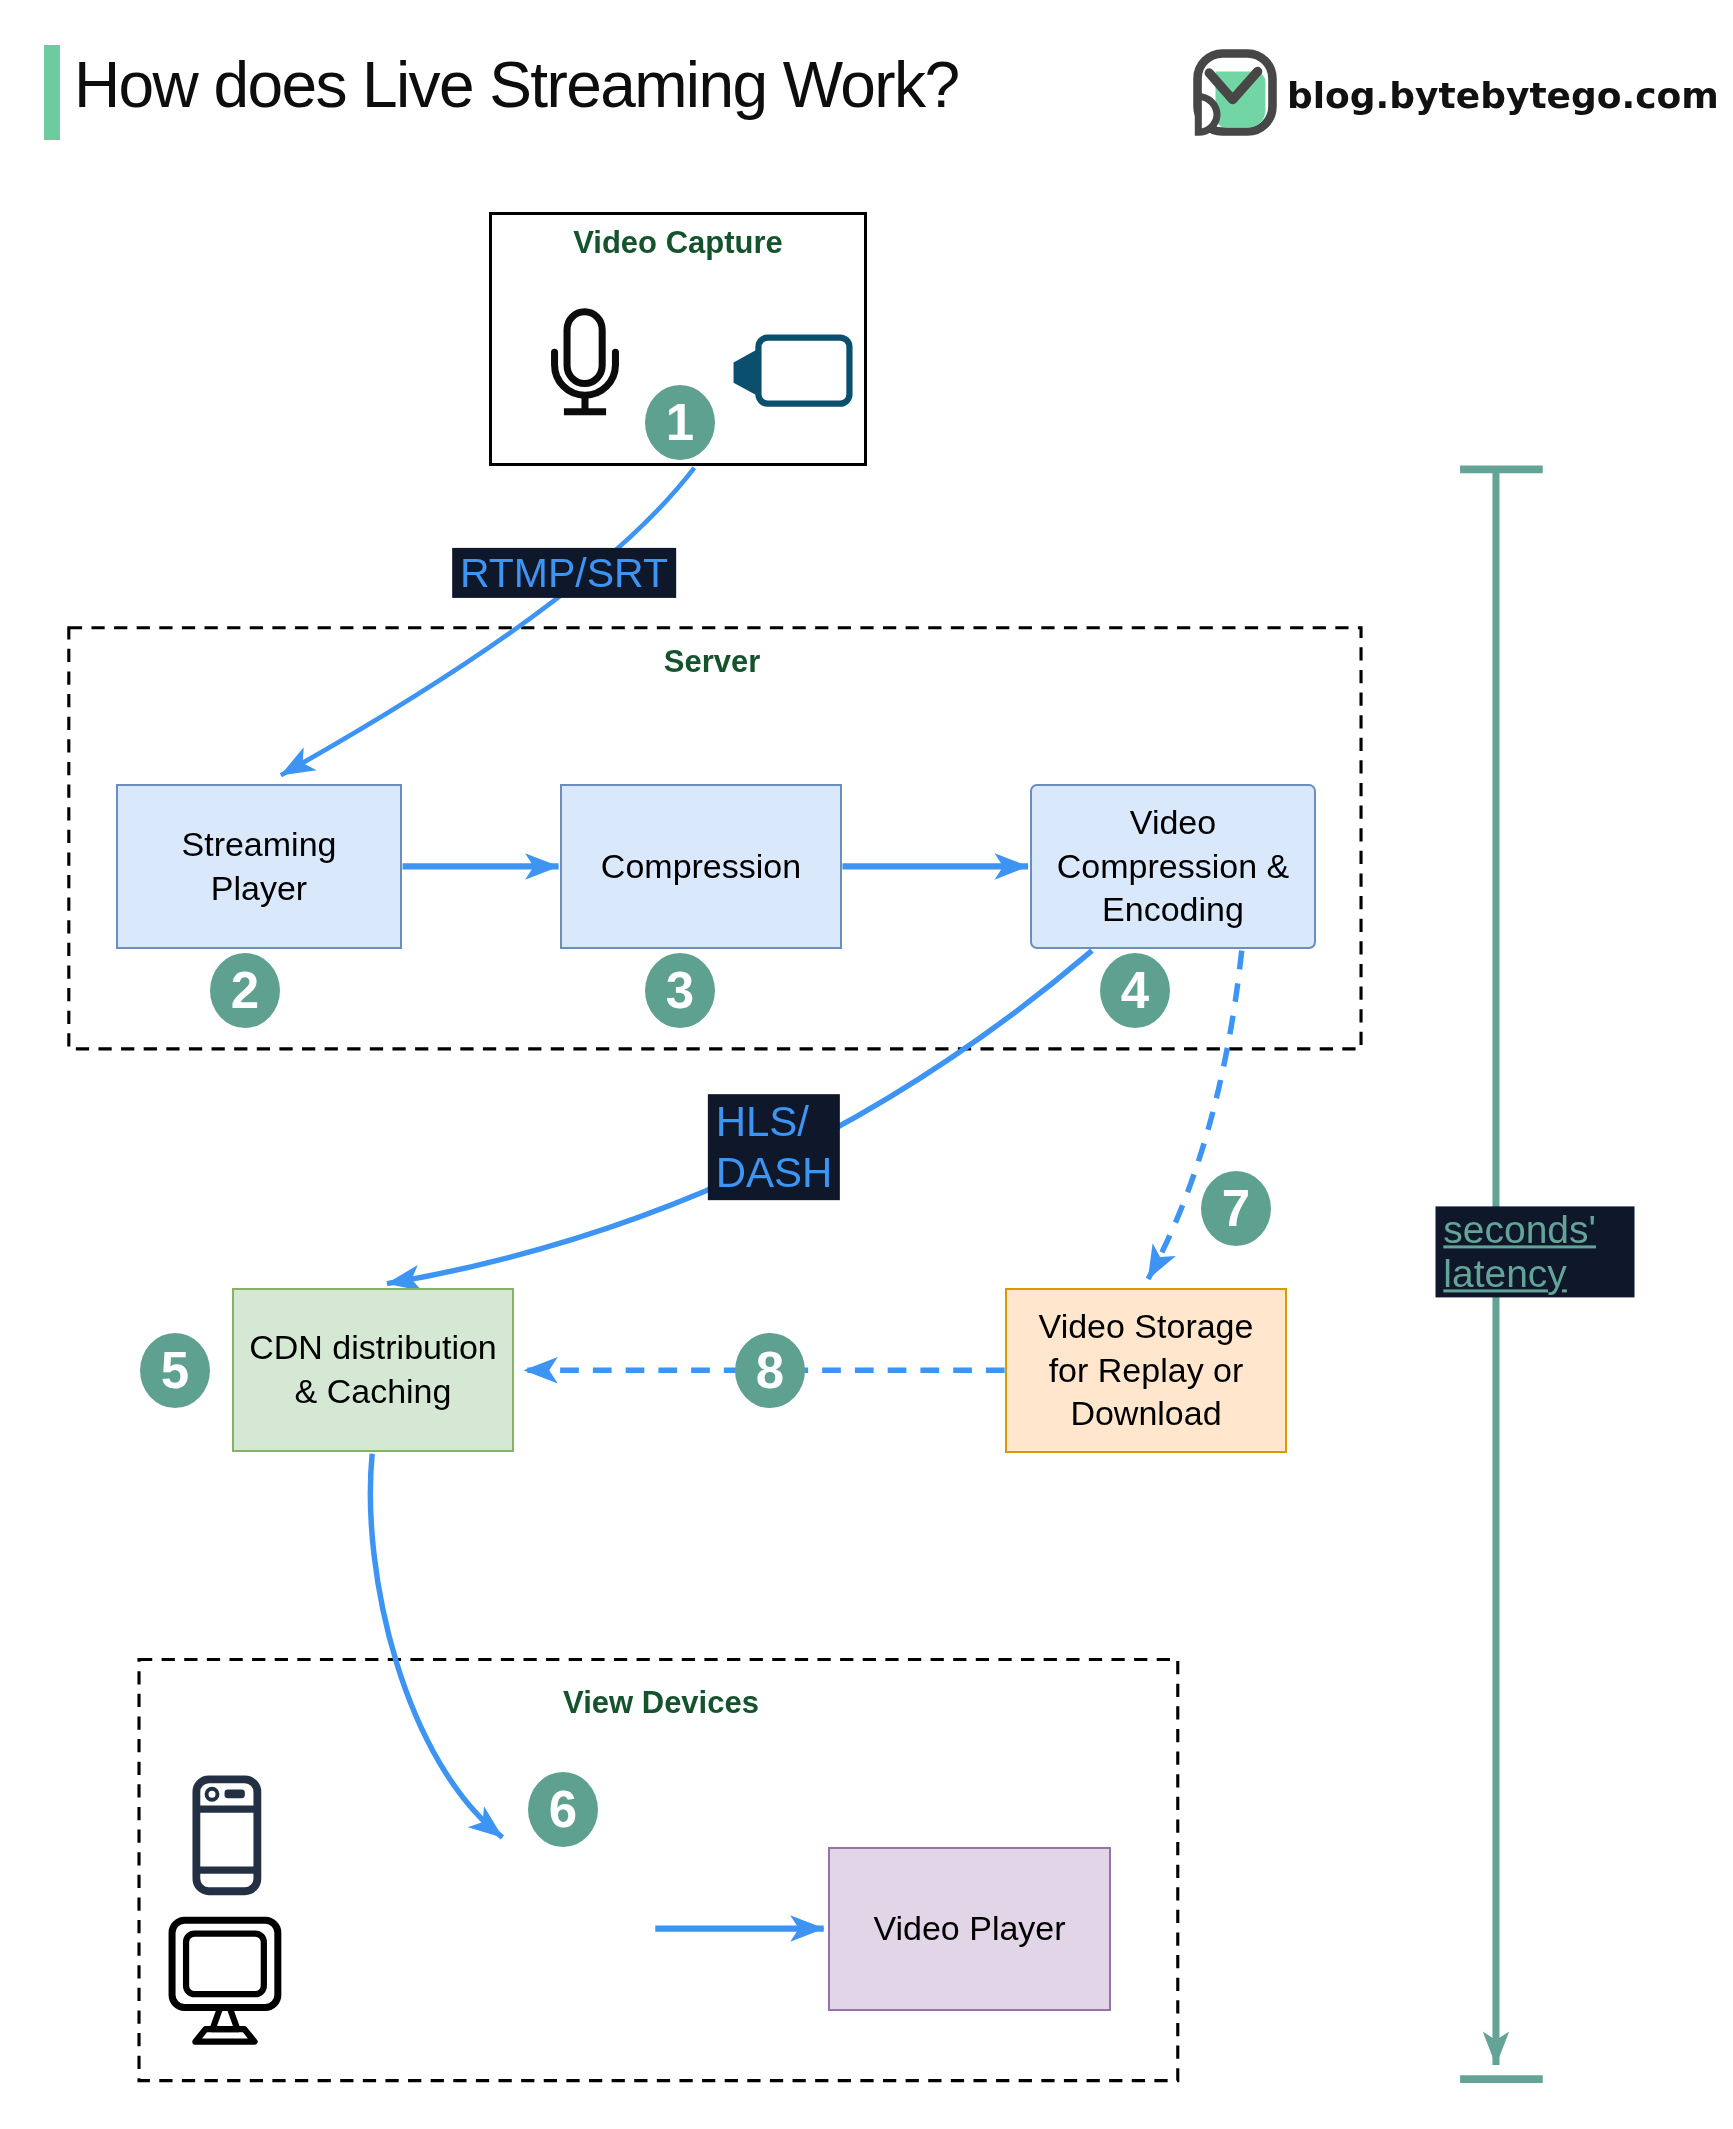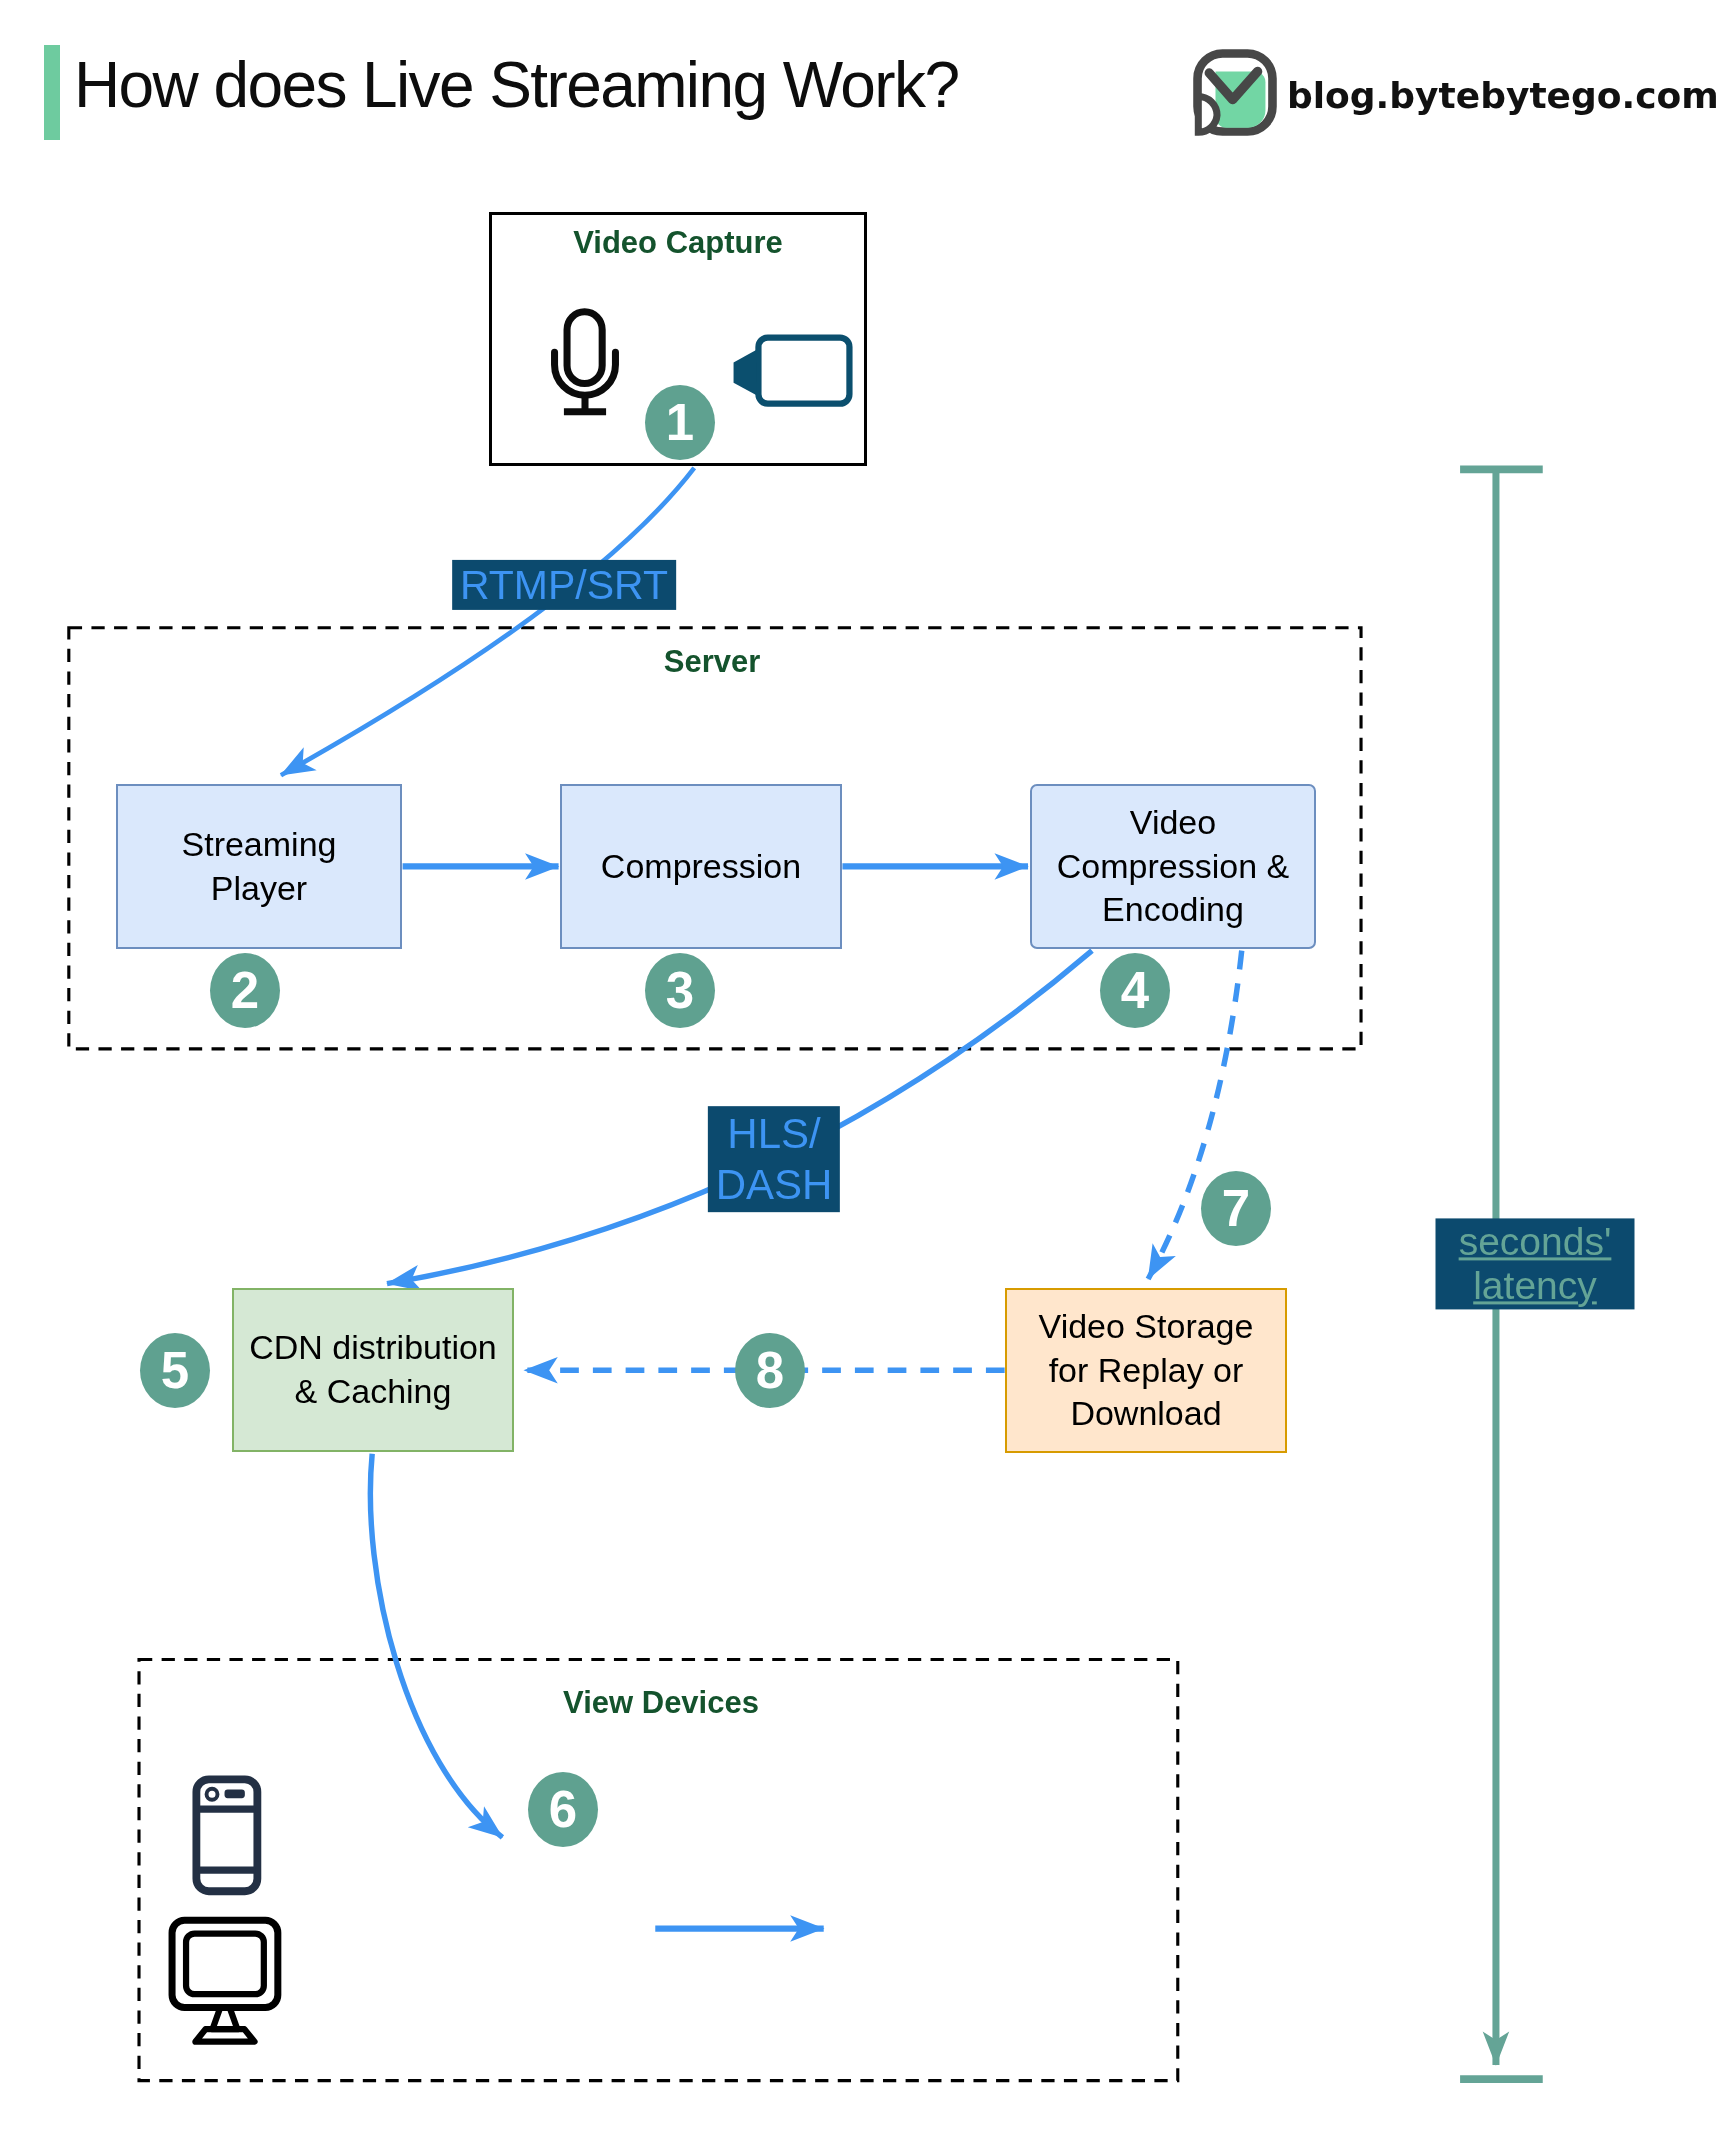--- a/index.html
+++ b/index.html
@@ -23,22 +23,22 @@
     box-sizing:border-box;text-align:center;font-size:34px;color:#000;line-height:1.28;}
   .node-label{white-space:pre-line;}
   .blue-node{background:#dae8fc;border:2.3px solid #6c8ebf;}
   .green-node{background:#d5e8d4;border:2.3px solid #82b366;}
   .orange-node{background:#ffe6cc;border:2.3px solid #d79b00;text-align:center;}
   .purple-node{background:#e1d5e7;border:2.3px solid #9673a6;}
   
   .badge{position:absolute;width:70px;height:75px;border-radius:50%;background:#5fa190;
     color:#fff;font-size:51px;font-weight:700;display:flex;align-items:center;justify-content:center;}
   
-  .edge-label{position:absolute;transform:translate(-50%,-50%);background:#0c4a6e;
-    padding:1.6px 7.8px;white-space:pre-line;text-align:center;margin-top:12px;}
+  .edge-label{position:absolute;transform:translate(-50%,-50%);background:#0f172a;
+    padding:1.6px 7.8px;white-space:pre-line;text-align:left;}
   .rtmp-label{font-size:41px;color:#3d94f3;}
   .hls-label{font-size:42px;color:#3d94f3;line-height:1.22;}
   .latency-label{font-size:39px;color:#64a496;text-decoration:underline;}
   svg.layer{position:absolute;left:0;top:0;}
   .icon-svg{position:absolute;left:0;top:0;pointer-events:none;}
 </style>
 </head>
 <body>
 
 <div class="canvas">
@@ -153,20 +153,23 @@
     <rect x="288" y="2295" width="26" height="11" rx="4" fill="#233044"></rect>
   </svg>
 
   <svg class="icon-svg" style="left:164px;top:1911px;" width="125" height="140" viewBox="210 2450 160 180">
     <rect x="220" y="2462" width="136" height="112" rx="16" fill="none" stroke="#000" stroke-width="9"></rect>
     <rect x="238" y="2479" width="100" height="78" rx="11" fill="none" stroke="#000" stroke-width="8"></rect>
     <path d="M282,2574 L272,2602 L304,2602 L294,2574" fill="none" stroke="#000" stroke-width="8" stroke-linejoin="round"></path>
     <path d="M250,2618 L263,2602 L313,2602 L326,2618 Z" fill="none" stroke="#000" stroke-width="8" stroke-linejoin="round"></path>
   </svg>
 
+  <div class="node purple-node" style="left:828px;top:1847px;width:283px;height:164px;">
+    <span class="node-label">Video Player</span>
+  </div>
 
   <div class="badge" style="left:645px;top:385px;">1</div>
   <div class="badge" style="left:210px;top:953px;">2</div>
   <div class="badge" style="left:645px;top:953px;">3</div>
   <div class="badge" style="left:1100px;top:953px;">4</div>
   <div class="badge" style="left:140px;top:1333px;">5</div>
   <div class="badge" style="left:528px;top:1772px;">6</div>
   <div class="badge" style="left:1201px;top:1171px;">7</div>
   <div class="badge" style="left:735px;top:1333px;">8</div>
 

